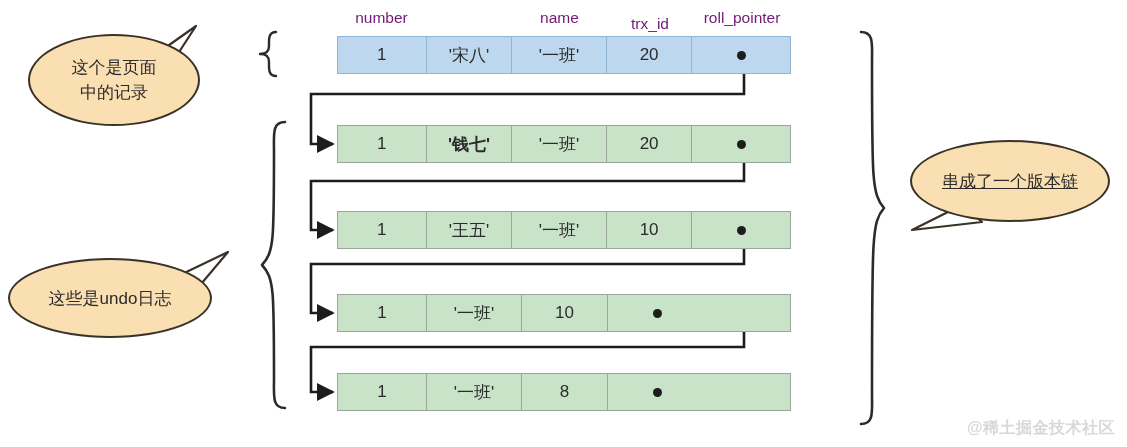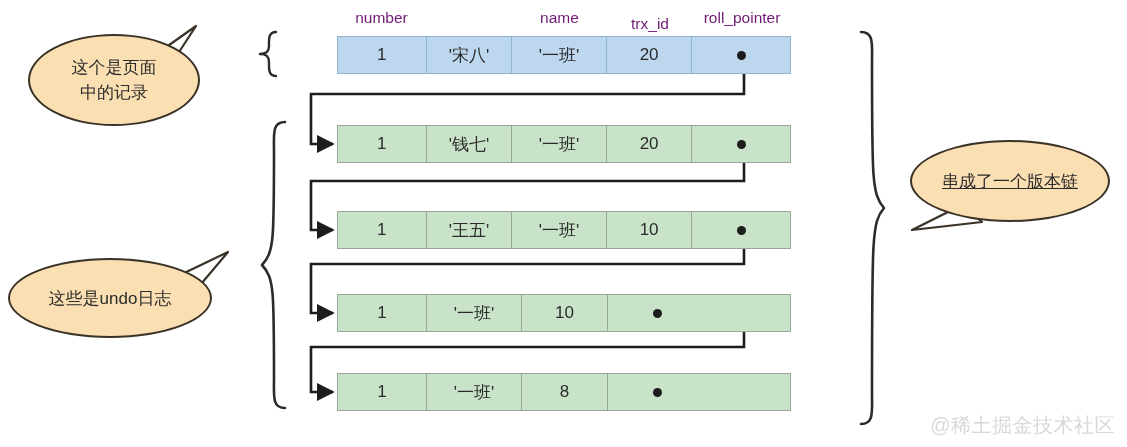--- a/index.html
+++ b/index.html
@@ -90,24 +90,25 @@
     font-size: 17px;
     line-height: 25px;
     padding: 4px 10px;
   }
 
   
   .watermark {
     position: absolute;
     right: 12px;
     bottom: 8px;
-    font-size: 20px;
+    font-size: 16px;
     color: #d8d8d8;
     letter-spacing: 0.5px;
     white-space: nowrap;
+    font-weight: bold;
   }
 </style>
 </head>
 <body>
 
 <div id="stage">
 
   <svg id="vector" viewBox="0 0 1127 447" xmlns="http://www.w3.org/2000/svg">
 
     <g>
@@ -180,21 +181,21 @@
     <div class="cell" style="width:86px;">'宋八'</div>
     <div class="cell" style="width:95px;">'一班'</div>
     <div class="cell" style="width:86px;">20</div>
     <div class="cell ptr" style="width:98px;">
       <span class="dot"></span>
     </div>
   </div>
 
   <div class="rec-row green" style="left:337px; top:125px; width:454px;">
     <div class="cell" style="width:89px;">1</div>
-    <div class="cell" style="width:86px;">'钱七'</div>
+    <div class="cell" style="width:86px;font-weight:bold;">'钱七'</div>
     <div class="cell" style="width:95px;">'一班'</div>
     <div class="cell" style="width:86px;">20</div>
     <div class="cell ptr" style="width:98px;">
       <span class="dot"></span>
     </div>
   </div>
 
   <div class="rec-row green" style="left:337px; top:211px; width:454px;">
     <div class="cell" style="width:89px;">1</div>
     <div class="cell" style="width:86px;">'王五'</div>

